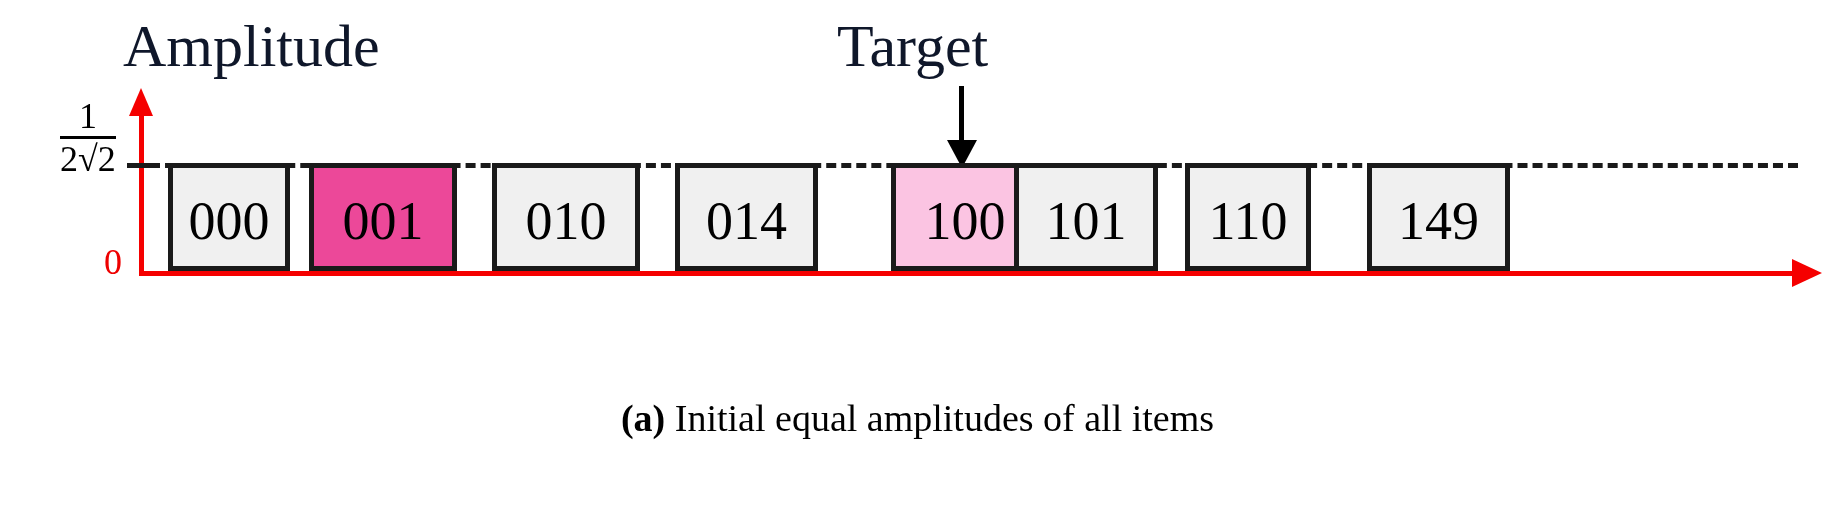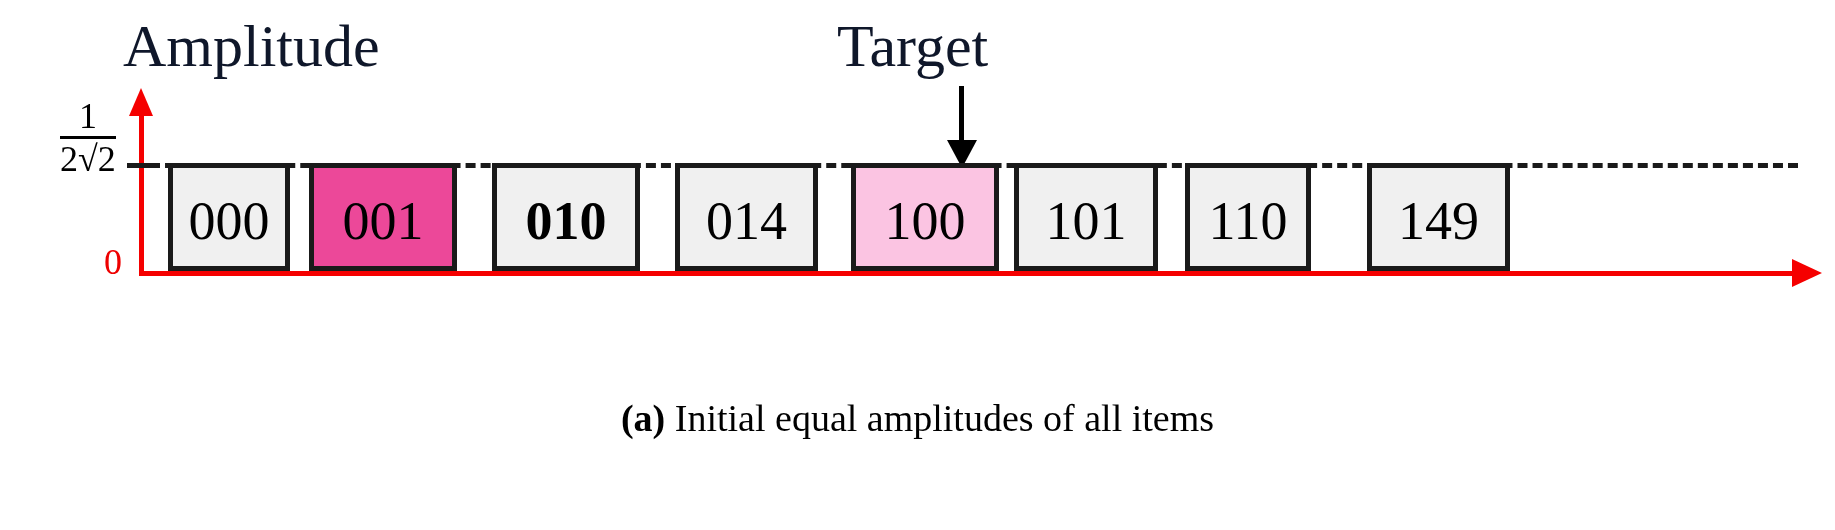--- a/index.html
+++ b/index.html
@@ -157,20 +157,21 @@
     height: 108px;
     box-sizing: border-box;
     border: 5px solid #1a1a1a;
     background: #f0f0f0;
     display: flex;
     align-items: center;
     justify-content: center;
   }
   .bar.target {
     background: #fbc4e2;
+    margin-left: 40px;
   }
   .bar-label {
     font-size: 54px;
     line-height: 1;
     color: #000000;
     letter-spacing: 0px;
     transform: translateY(4px);
   }
 
   
@@ -217,21 +218,21 @@
 
   <div id="amplitude-level-line"></div>
 
   <div id="bars">
       <div class="bar" style="left: 29px; width: 122px; height: 108px; background: rgb(240, 240, 240); border-color: rgb(26, 26, 26);">
         <span class="bar-label">000</span>
       </div>
       <div class="bar" style="left: 170px; width: 148px; height: 108px; background: #ec4899; border-color: rgb(26, 26, 26);">
         <span class="bar-label">001</span>
       </div>
-      <div class="bar" style="left: 353px; width: 148px; height: 108px; background: rgb(240, 240, 240); border-color: rgb(26, 26, 26); font-weight: bold;">
+      <div class="bar" style="left: 353px; width: 148px; height: 108px; background: rgb(240, 240, 240); border-color: rgb(26, 26, 26);">
         <span class="bar-label">010</span>
       </div>
       <div class="bar" style="left: 536px; width: 143px; height: 108px; background: rgb(240, 240, 240); border-color: rgb(26, 26, 26);">
         <span class="bar-label">014</span>
       </div>
       <div class="bar target" style="left: 712px; width: 148px; height: 108px; background: rgb(251, 196, 226); border-color: rgb(26, 26, 26);">
         <span class="bar-label">100</span>
       </div>
       <div class="bar" style="left: 875px; width: 144px; height: 108px; background: rgb(240, 240, 240); border-color: rgb(26, 26, 26);">
         <span class="bar-label">101</span>

